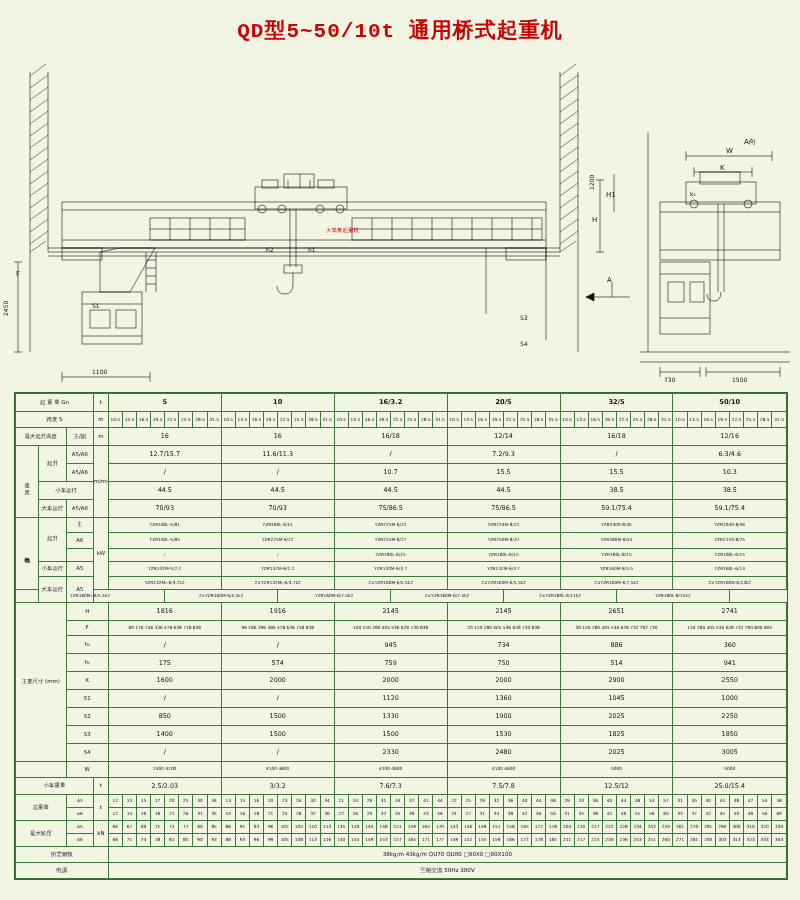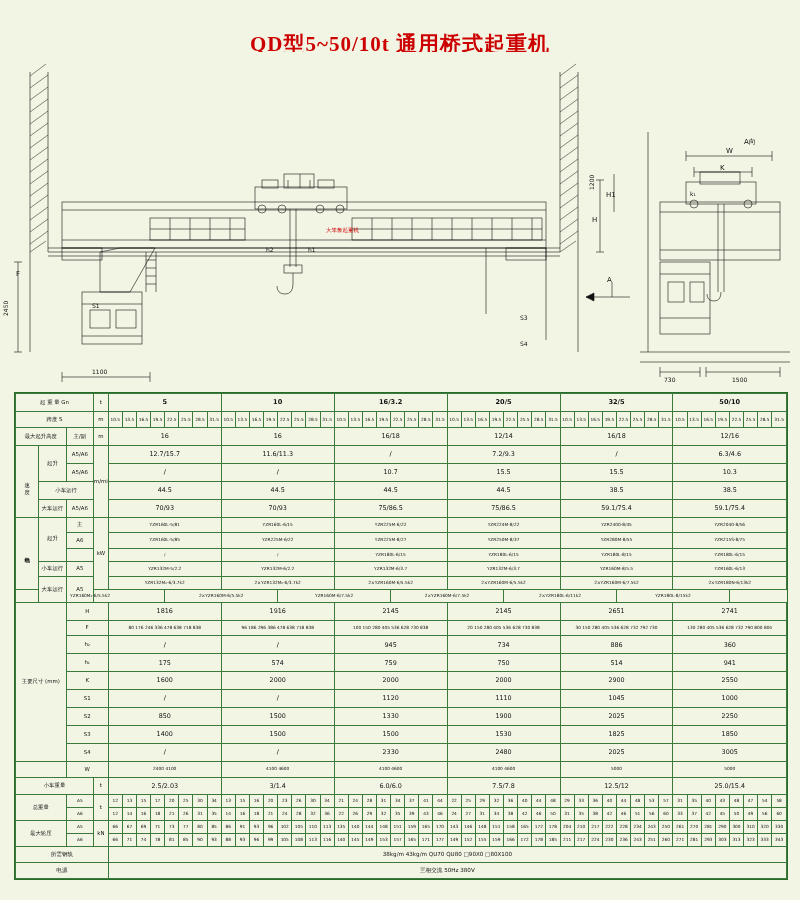--- a/index.html
+++ b/index.html
@@ -10,22 +10,22 @@
     color:#111;
     overflow:hidden;
     position:relative;
   }
   #title{
     text-align:center;
     color:#cc0000;
     font-weight:bold;
     font-size:21px;
     letter-spacing:1px;
-    padding-top:30px;
-    font-family:Liberation Serif, serif;
+    padding-top:16px;
+    font-family:Liberation Mono, monospace;
   }
   #drawing{
     position:absolute;
     left:0;top:52px;width:800px;height:330px;
   }
   #tablewrap{
     position:absolute;
     left:14px;top:392px;width:772px;height:486px;
     border:1px solid #2a6b2a;
     background:#f2f5e4;
@@ -503,21 +503,21 @@
     <td class="big" colspan="8">2000</td>
     <td class="big" colspan="8">2000</td>
     <td class="big" colspan="8">2900</td>
     <td class="big" colspan="8">2550</td>
   </tr>
   <tr>
     <td class="lbl" colspan="2">S1</td>
     <td class="big" colspan="8">/</td>
     <td class="big" colspan="8">/</td>
     <td class="big" colspan="8">1120</td>
-    <td class="big" colspan="8">1110</td>
+    <td class="big" colspan="8">1360</td>
     <td class="big" colspan="8">1045</td>
     <td class="big" colspan="8">1000</td>
   </tr>
   <tr>
     <td class="lbl" colspan="2">S2</td>
     <td class="big" colspan="8">850</td>
     <td class="big" colspan="8">1500</td>
     <td class="big" colspan="8">1330</td>
     <td class="big" colspan="8">1900</td>
     <td class="big" colspan="8">2025</td>
@@ -549,22 +549,22 @@
     <td class="tiny" colspan="8">4100  4600</td>
     <td class="tiny" colspan="8">4100  4600</td>
     <td class="tiny" colspan="8">5000</td>
     <td class="tiny" colspan="8">5000</td>
   </tr>
 
   <tr>
     <td class="lbl" colspan="3">小车重量</td>
     <td class="lbl">t</td>
     <td class="big" colspan="8">2.5/2.03</td>
-    <td class="big" colspan="8">3/1.4</td>
-    <td class="big" colspan="8">6.0/6.0</td>
+    <td class="big" colspan="8">3/3.2</td>
+    <td class="big" colspan="8">7.6/7.3</td>
     <td class="big" colspan="8">7.5/7.8</td>
     <td class="big" colspan="8">12.5/12</td>
     <td class="big" colspan="8">25.0/15.4</td>
   </tr>
 
   <tr>
     <td class="lbl" rowspan="2" colspan="2">总重量</td>
     <td class="tiny">A5</td>
     <td class="lbl" rowspan="2">t</td>
     <td class="tiny">12</td>

